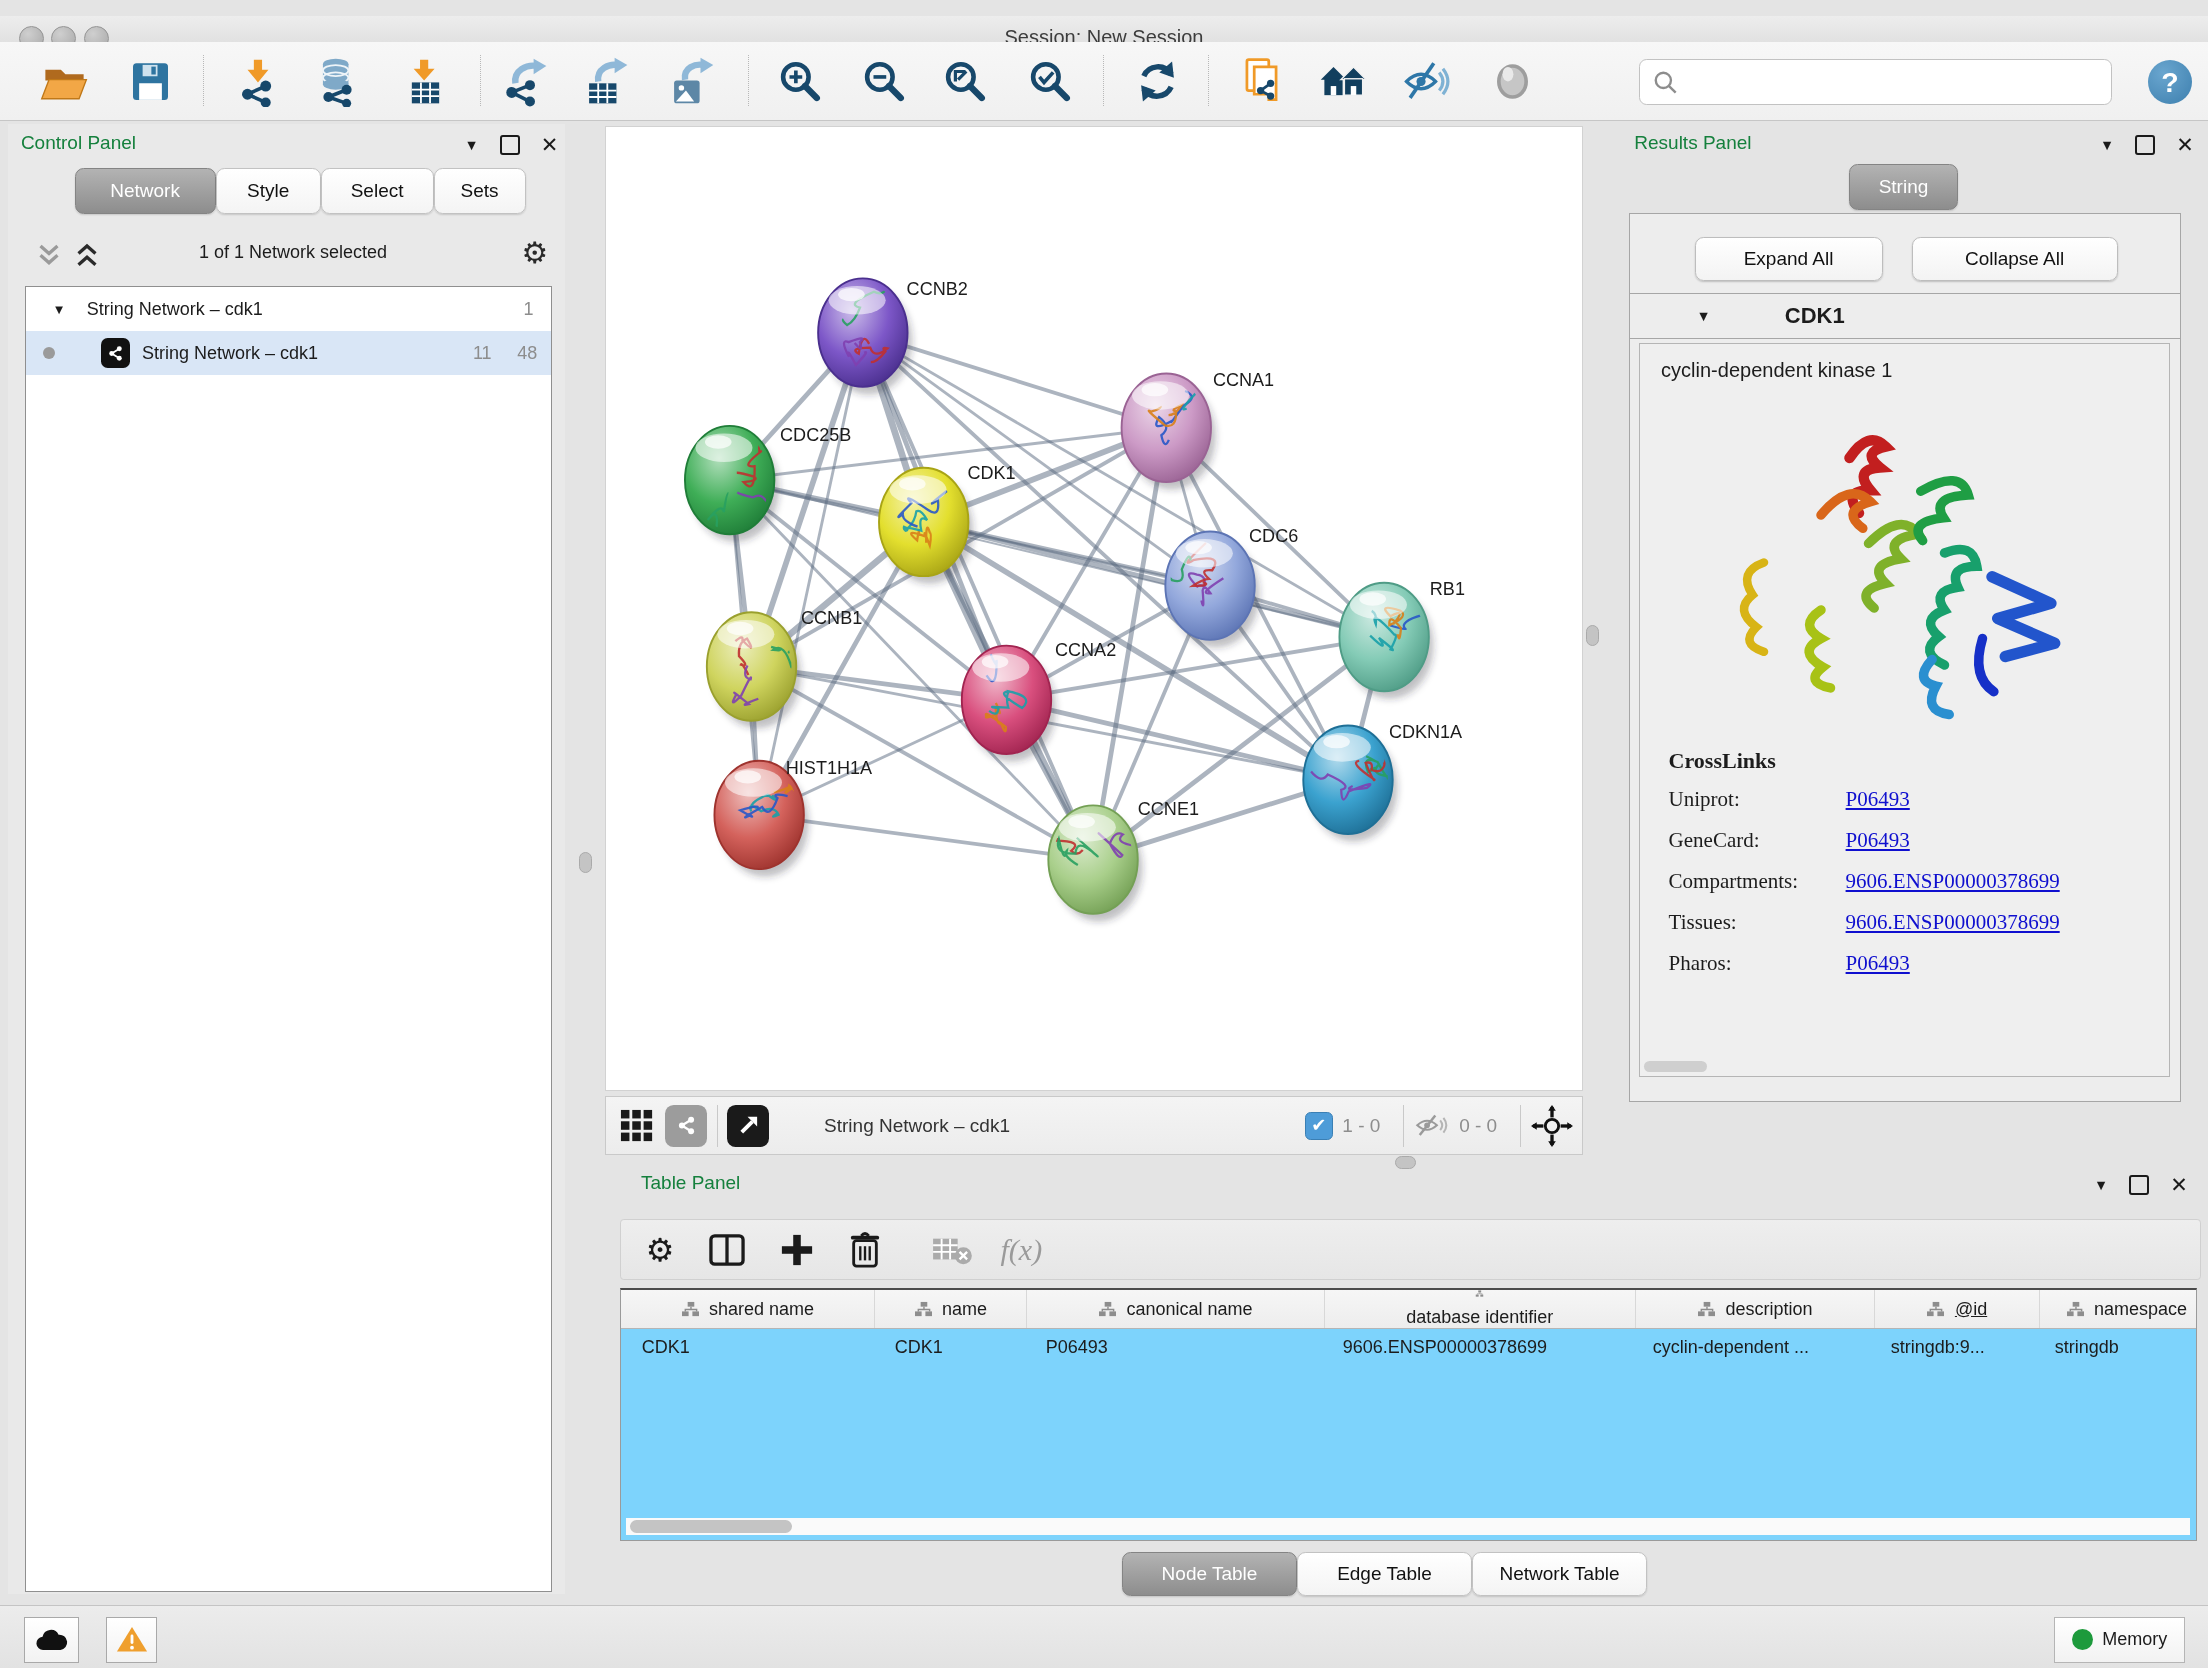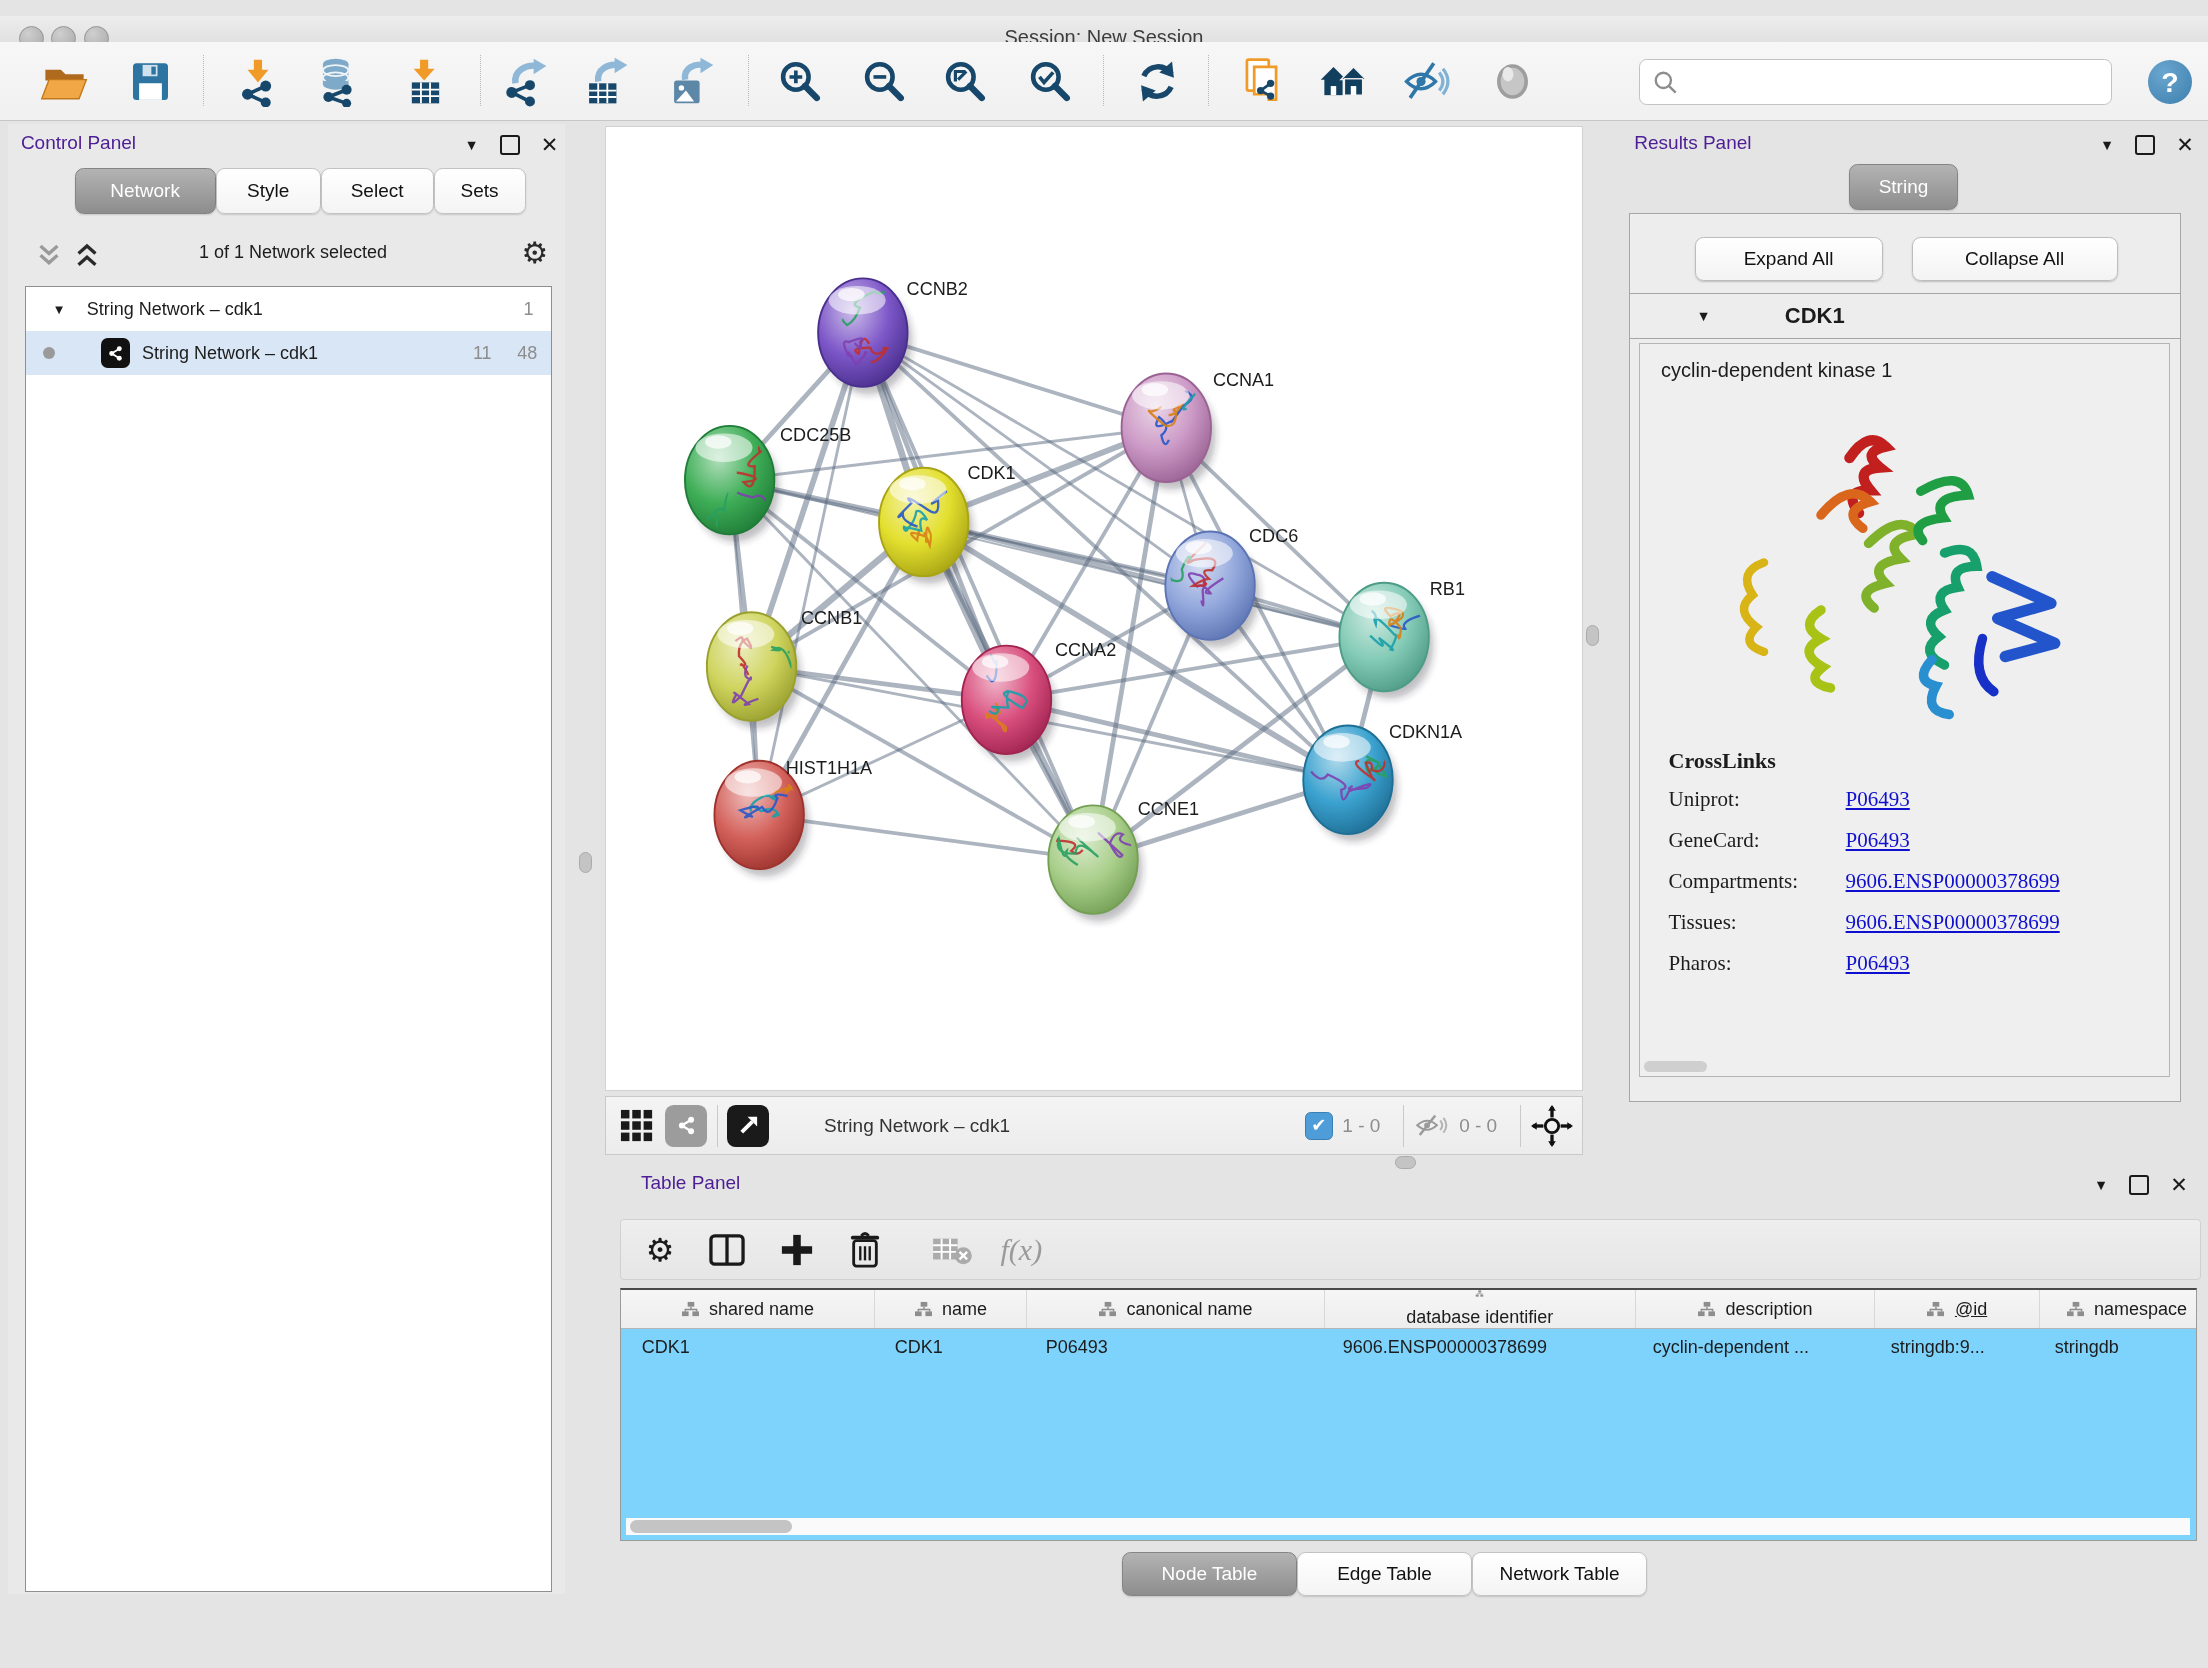--- a/index.html
+++ b/index.html
@@ -18,21 +18,21 @@
            border-bottom:1px solid #c6c6c6;}
   .tbtn{position:absolute;top:10.5px;width:57px;height:57px;display:flex;align-items:center;justify-content:center;}
   .tsep{position:absolute;top:13.3px;width:0;height:51px;border-left:1.9px dotted #b8b8b8;}
   #search-wrap{position:absolute;left:1639px;top:17px;width:471px;height:44px;background:#fff;
                border:1px solid #c2c2c2;border-radius:7.6px;display:flex;align-items:center;}
   #search-input{border:none;outline:none;flex:1;height:38px;font-size:18px;background:transparent;margin-left:5.7px;}
   #help-btn{position:absolute;left:2148px;top:18px;width:44px;height:44px;border-radius:50%;
             background:radial-gradient(circle at 35% 30%,#6aa6cf,#3d7fae);color:#fff;font-size:28.5px;
             font-weight:bold;text-align:center;line-height:44px;}
   
-  .panel-title{font-size:19px;color:#4c1d95;}
+  .panel-title{font-size:19px;color:#15803d;}
   .win-ctl{position:absolute;top:0;height:34px;display:flex;align-items:center;gap:21px;}
   .ctl-tri{font-size:14.3px;color:#1a1a1a;}
   .ctl-max{width:16px;height:16px;border:2.4px solid #1a1a1a;border-radius:2.9px;}
   .ctl-x{font-size:21px;font-weight:bold;color:#1a1a1a;line-height:16px;}
   .tab{height:44px;border:1px solid #c2c2c2;background:linear-gradient(#ffffff,#f4f4f4);
        border-radius:8.6px;display:inline-flex;align-items:center;justify-content:center;
        font-size:19px;color:#111;box-shadow:0 1px 1.9px rgba(0,0,0,.15);}
   .tab.sel{background:linear-gradient(#b3b3b3,#8d8d8d);color:#fff;border-color:#848484;}
   
   #control-panel{left:7.6px;top:124px;width:557px;height:1470px;background:#e9e9e9;}
@@ -821,15 +821,33 @@
         <div id="tp-thumb"></div>
       </div>
     </div>
     <div id="tp-tabs">
         <div class="tab sel">Node Table</div>
         <div class="tab">Edge Table</div>
         <div class="tab">Network Table</div>
       </div>
   </div>
 
+  <div id="statusbar" class="abs">
+    <div class="sb-btn" style="left:24px;width:53px">
+      <svg width="34" height="25" viewBox="0 0 36 26">
+        <path d="M9 24 a7 7 0 0 1 -1 -14 a9 9 0 0 1 17 -2 a7 7 0 0 1 2 16 z" fill="#111"></path>
+      </svg>
+    </div>
+    <div class="sb-btn" style="left:106px;width:49px">
+      <svg width="32" height="28.5" viewBox="0 0 34 30">
+        <polygon points="17,2 33,28 1,28" fill="#ef9f2e"></polygon>
+        <rect x="15.5" y="10" width="3" height="10" rx="1.5" fill="#fff"></rect>
+        <circle cx="17" cy="24" r="2" fill="#fff"></circle>
+      </svg>
+    </div>
+    <div class="sb-btn" id="memory-btn">
+      <span id="mem-dot"></span>
+      <span>Memory</span>
+    </div>
+  </div>
 
 </div>
 
 
 </body></html>

